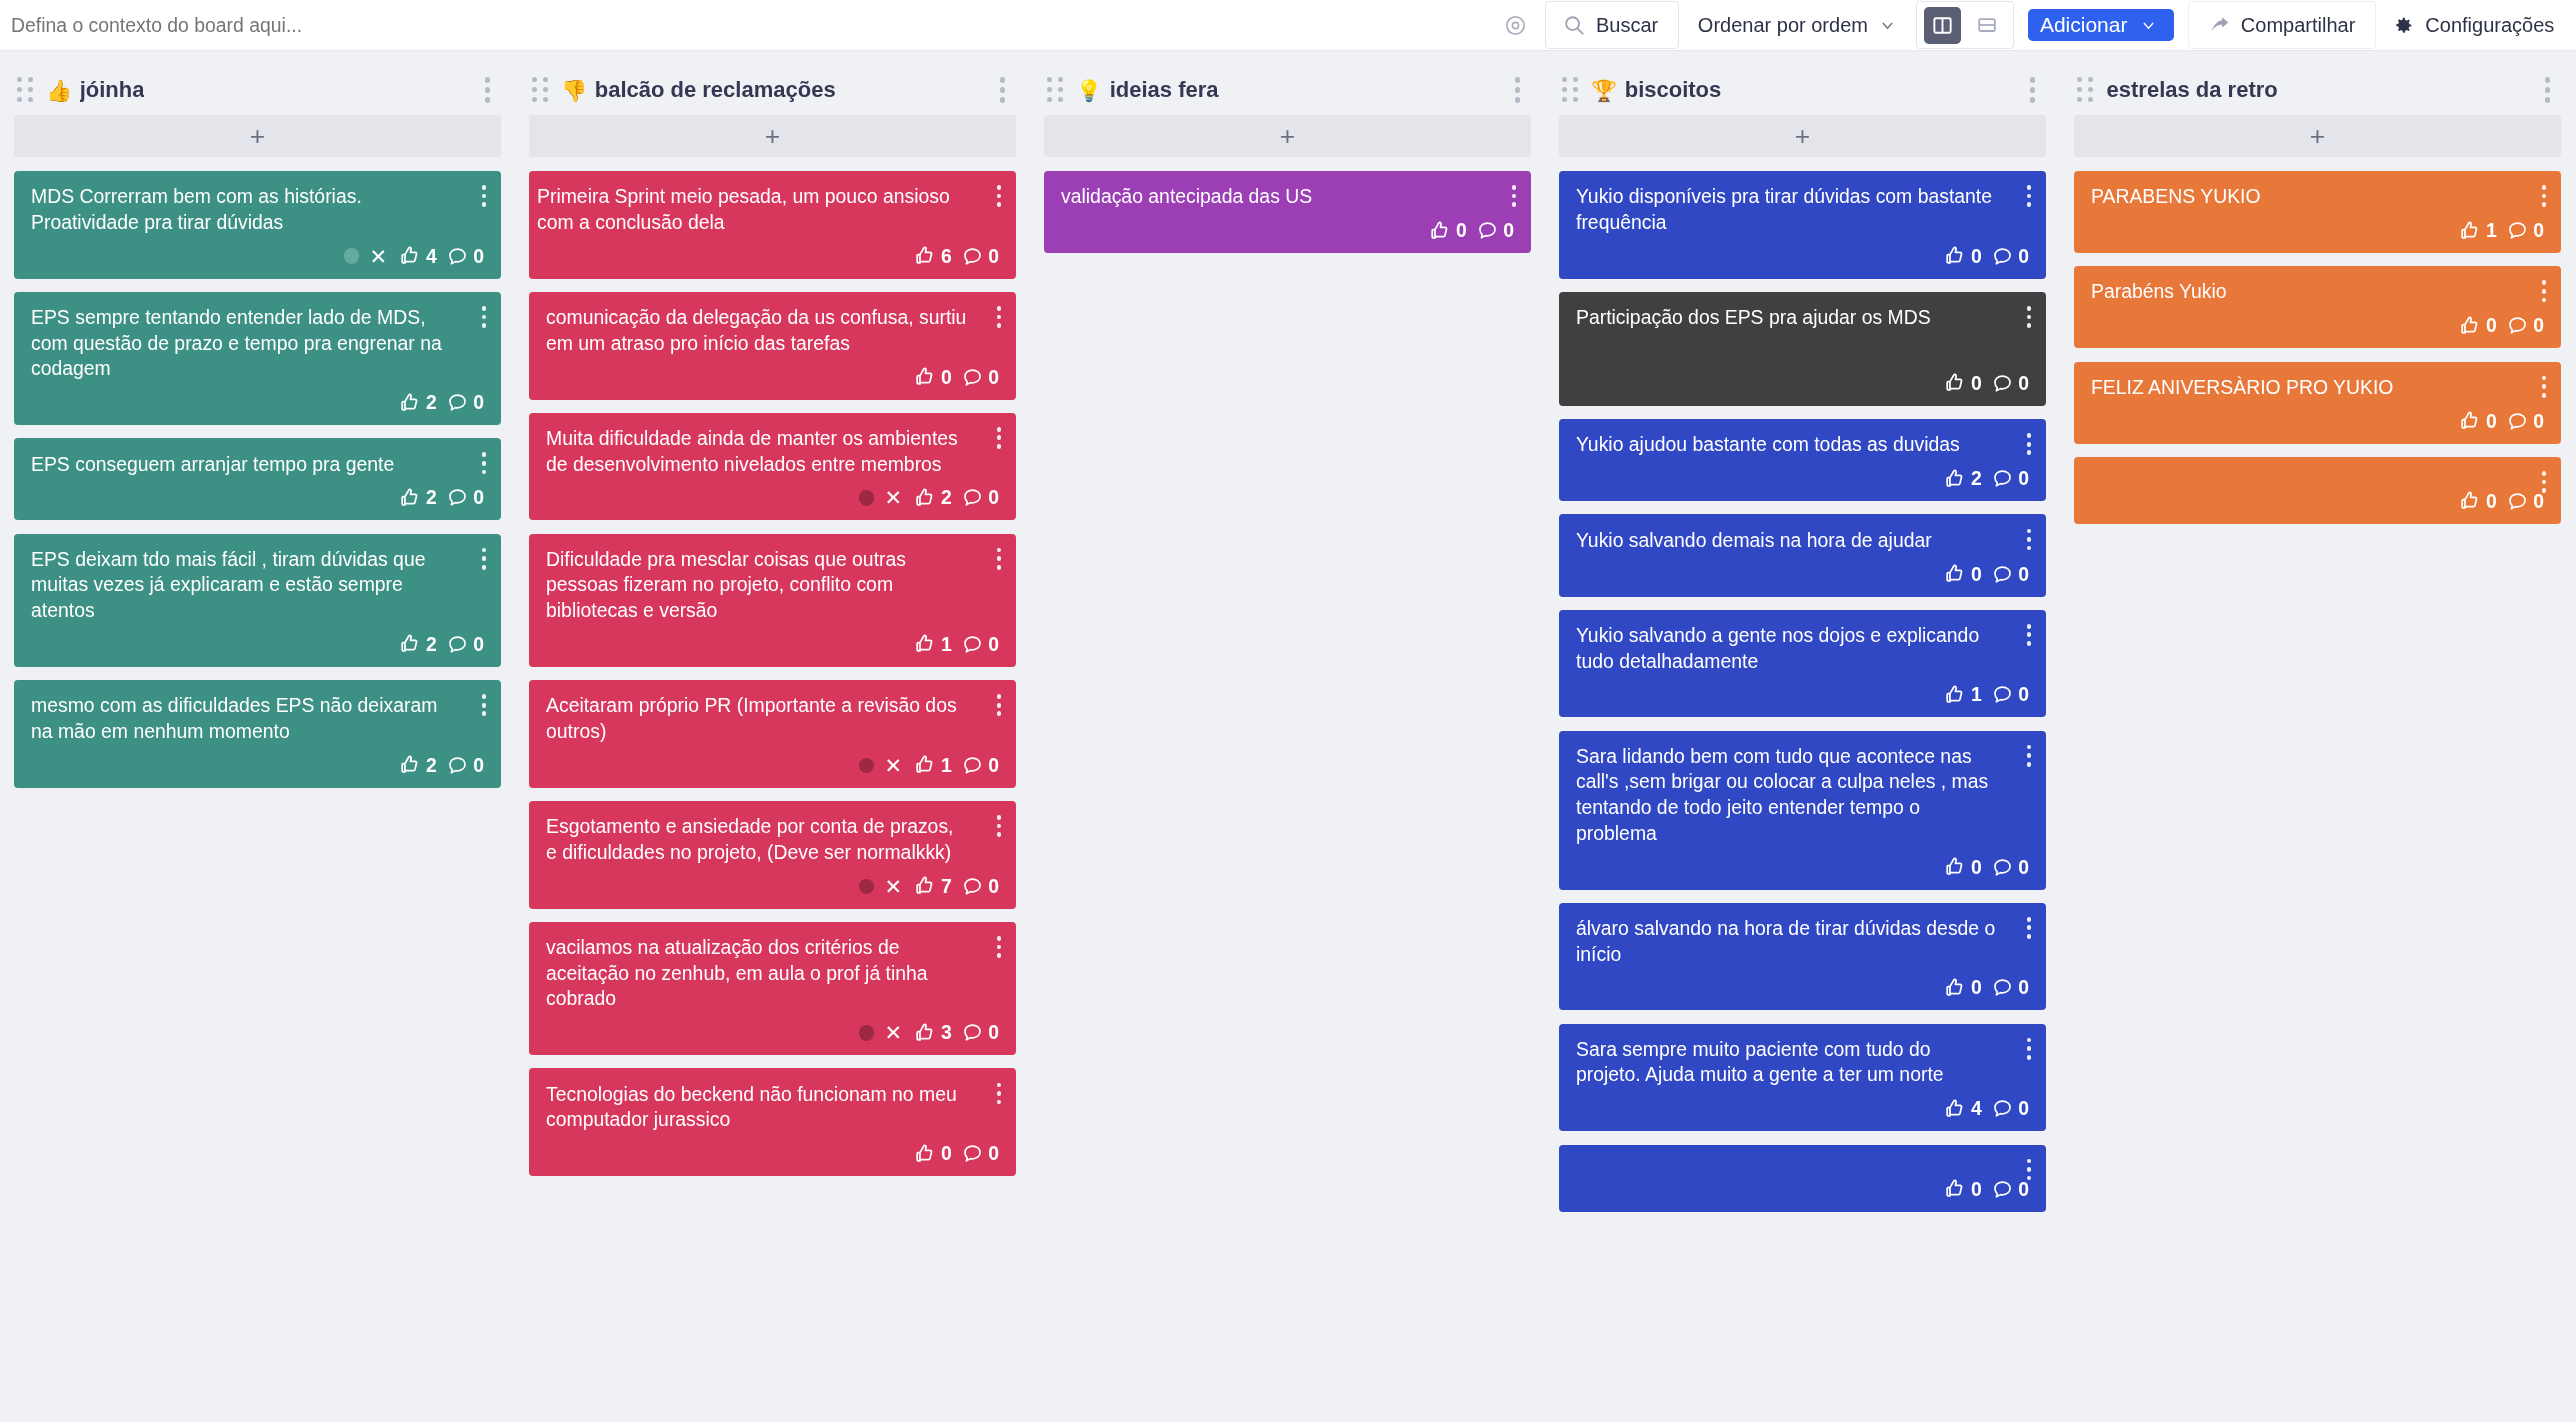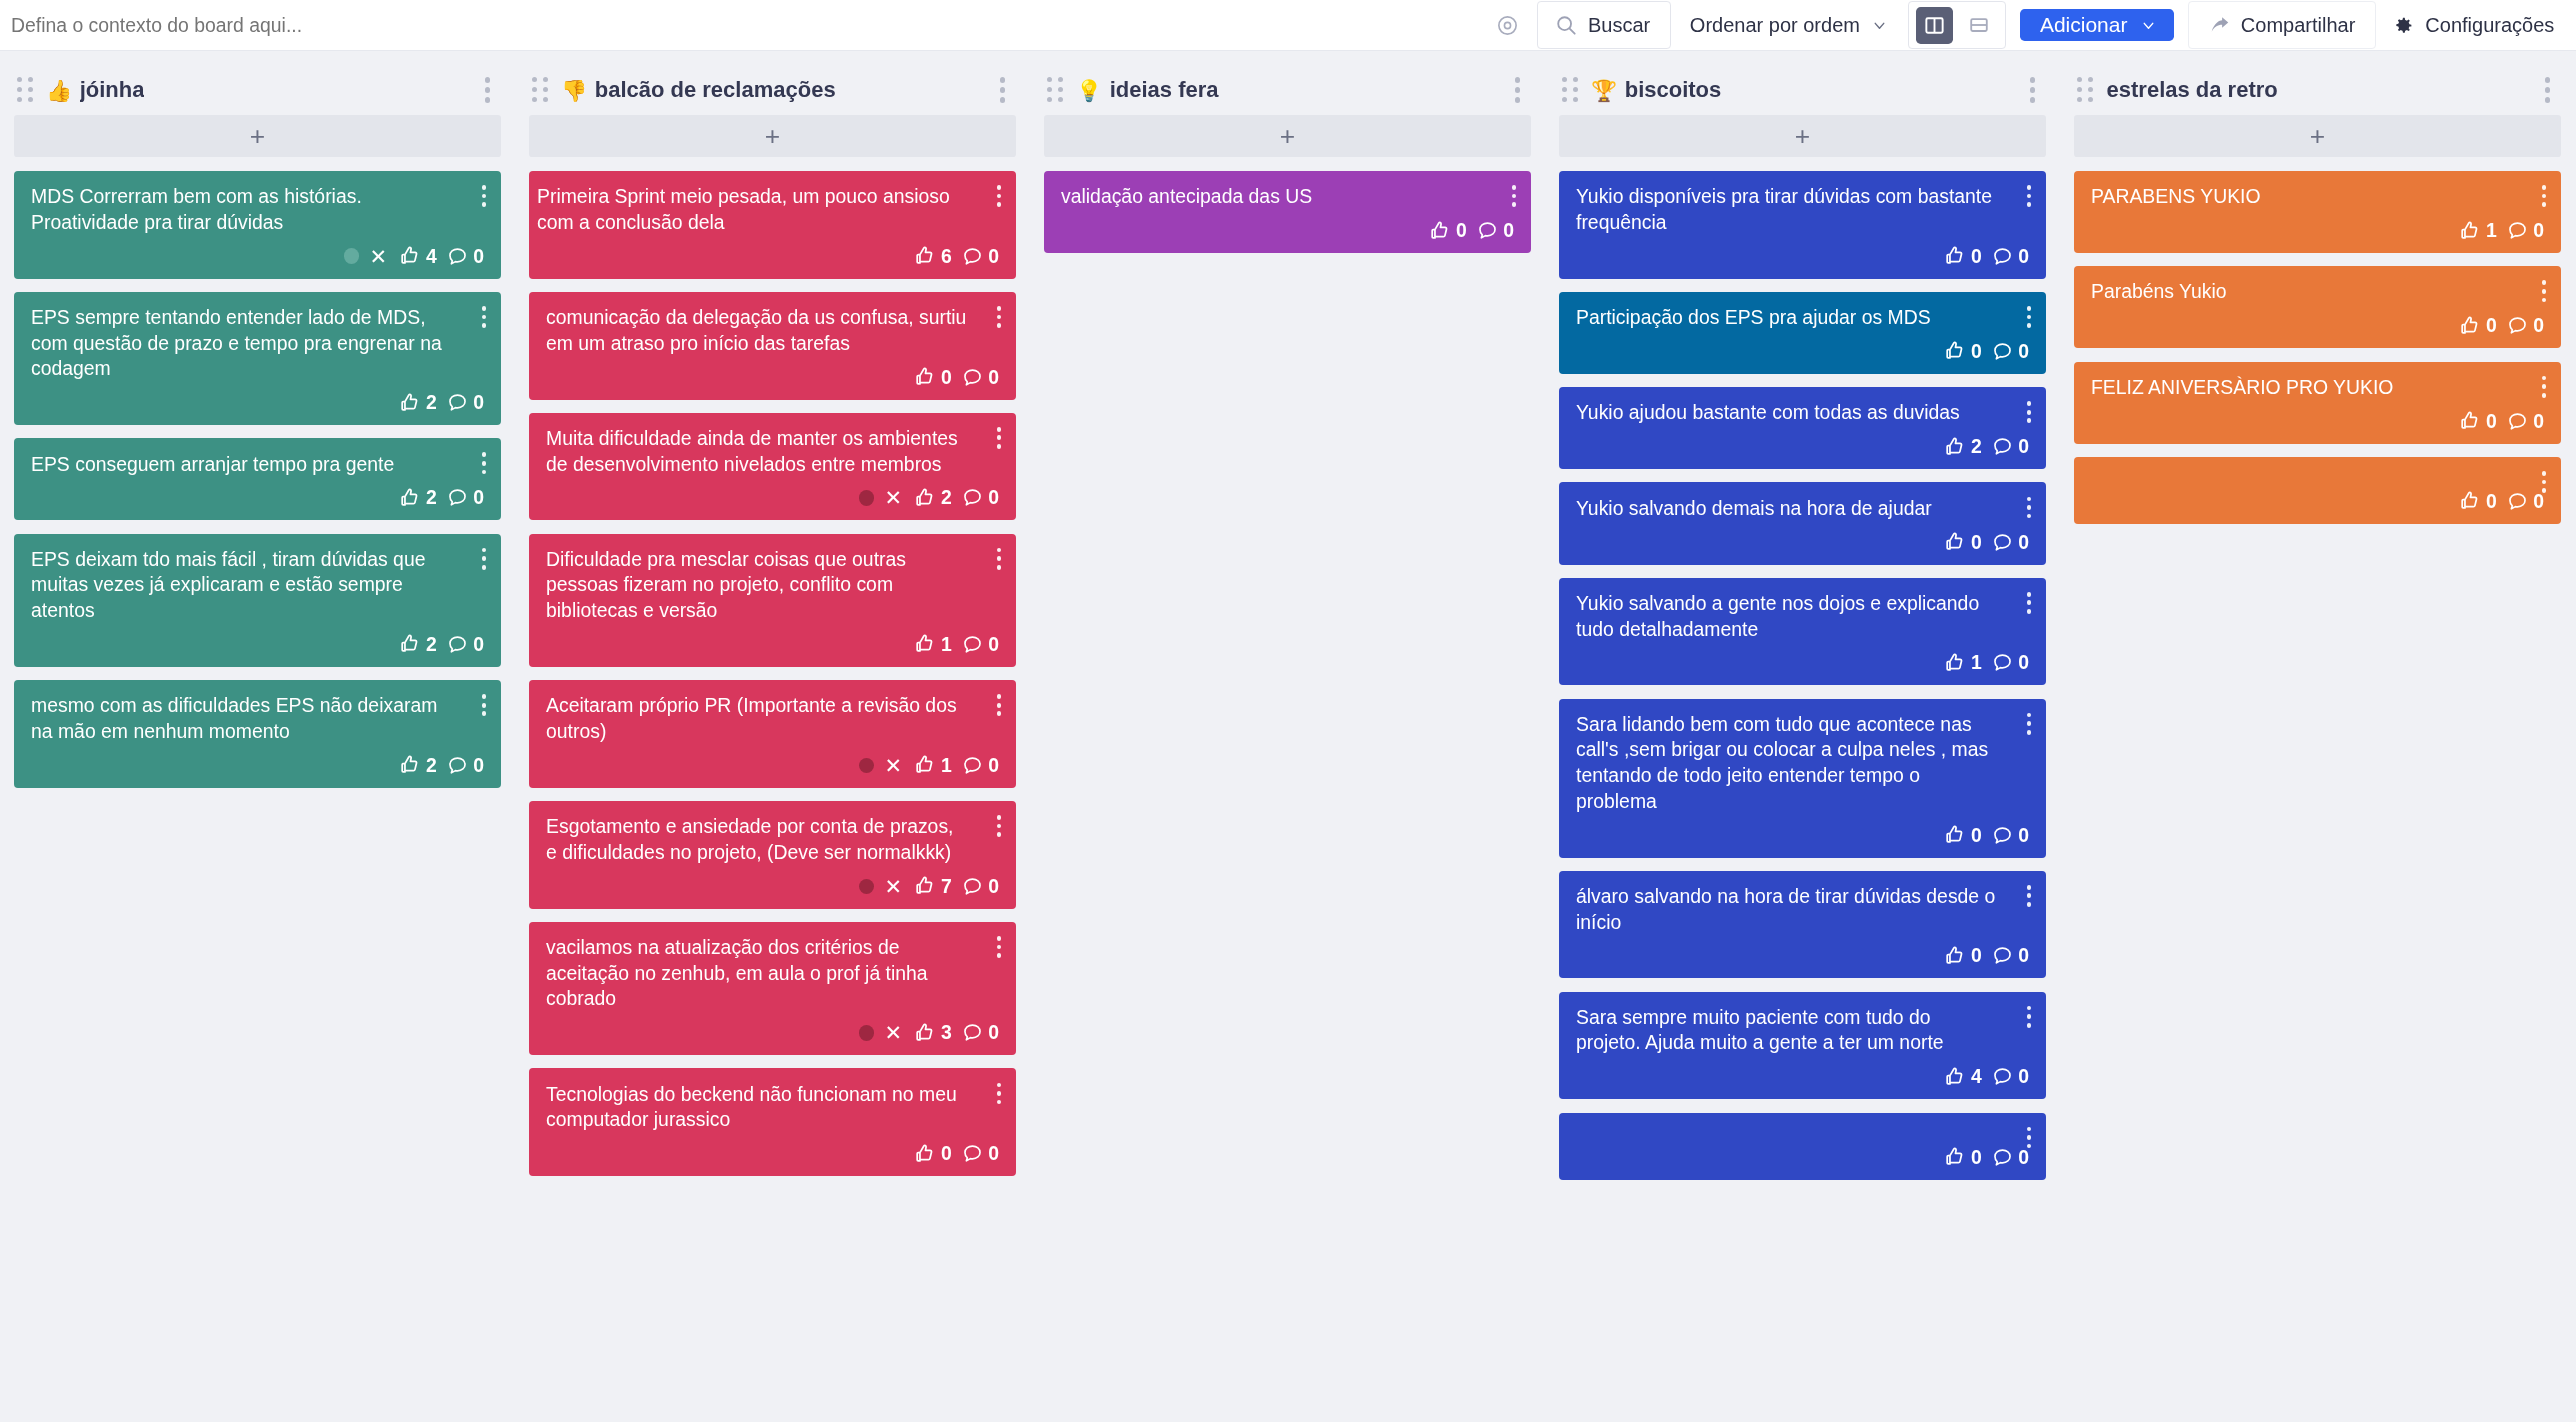--- a/index.html
+++ b/index.html
@@ -79,21 +79,21 @@
     border-radius: 4.7px;
     cursor: pointer;
   }
   .view-btn.active { background: #5a5f76; }
   .add-btn {
     background: #2e62ee;
     color: #fff;
     border-radius: 4.7px;
     height: 32px;
     display: flex; align-items: center; gap: 12.4px;
-    padding: 0 17px 0 20px;
+    padding: 0 17px 0 12px;
     font-size: 21px;
     margin-left: 14px;
     cursor: pointer;
     white-space: nowrap;
   }
   .share-btn {
     display: flex; align-items: center; gap: 11px;
     border: 0.8px solid #eceef3;
     border-radius: 3.9px;
     height: 48px;
@@ -724,21 +724,21 @@
               <span class="count-val">0</span>
             </span>
             <span class="count-group">
               <svg class="ico-svg" width="21" height="21" viewBox="0 0 24 24" fill="none" stroke="#ffffff" stroke-width="1.9">
                 <path d="M12 3.5c5 0 8.6 3.3 8.6 7.3 0 4-3.6 7.3-8.6 7.3a11 11 0 01-2.4-.26L5 20.3l1.1-3.4C4.3 15.5 3.4 13.5 3.4 10.8c0-4 3.6-7.3 8.6-7.3z" stroke-linejoin="round"></path>
               </svg>
               <span class="count-val">0</span>
             </span>
           </div>
         </div>
-        <div class="card" style="background: #0369a1;">
+        <div class="card" style="background: #404040; gap: 32px;">
           <span class="card-kebab">
             <i></i>
             <i></i>
             <i></i>
           </span>
           <div class="card-text">Participação dos EPS pra ajudar os MDS</div>
           <div class="card-footer">
             <span class="count-group">
               <svg class="ico-svg" width="22" height="22" viewBox="0 0 24 24" fill="none" stroke="#ffffff" stroke-width="1.9" stroke-linejoin="round">
                 <path d="M6.5 10.5h-2a1 1 0 00-1 1v7a1 1 0 001 1h2zM6.5 10.5l4.2-7.2a1.4 1.4 0 012.5 1.1l-.7 3.6h5a1.6 1.6 0 011.55 2l-1.7 7a1.6 1.6 0 01-1.55 1.2H6.5z"></path>

